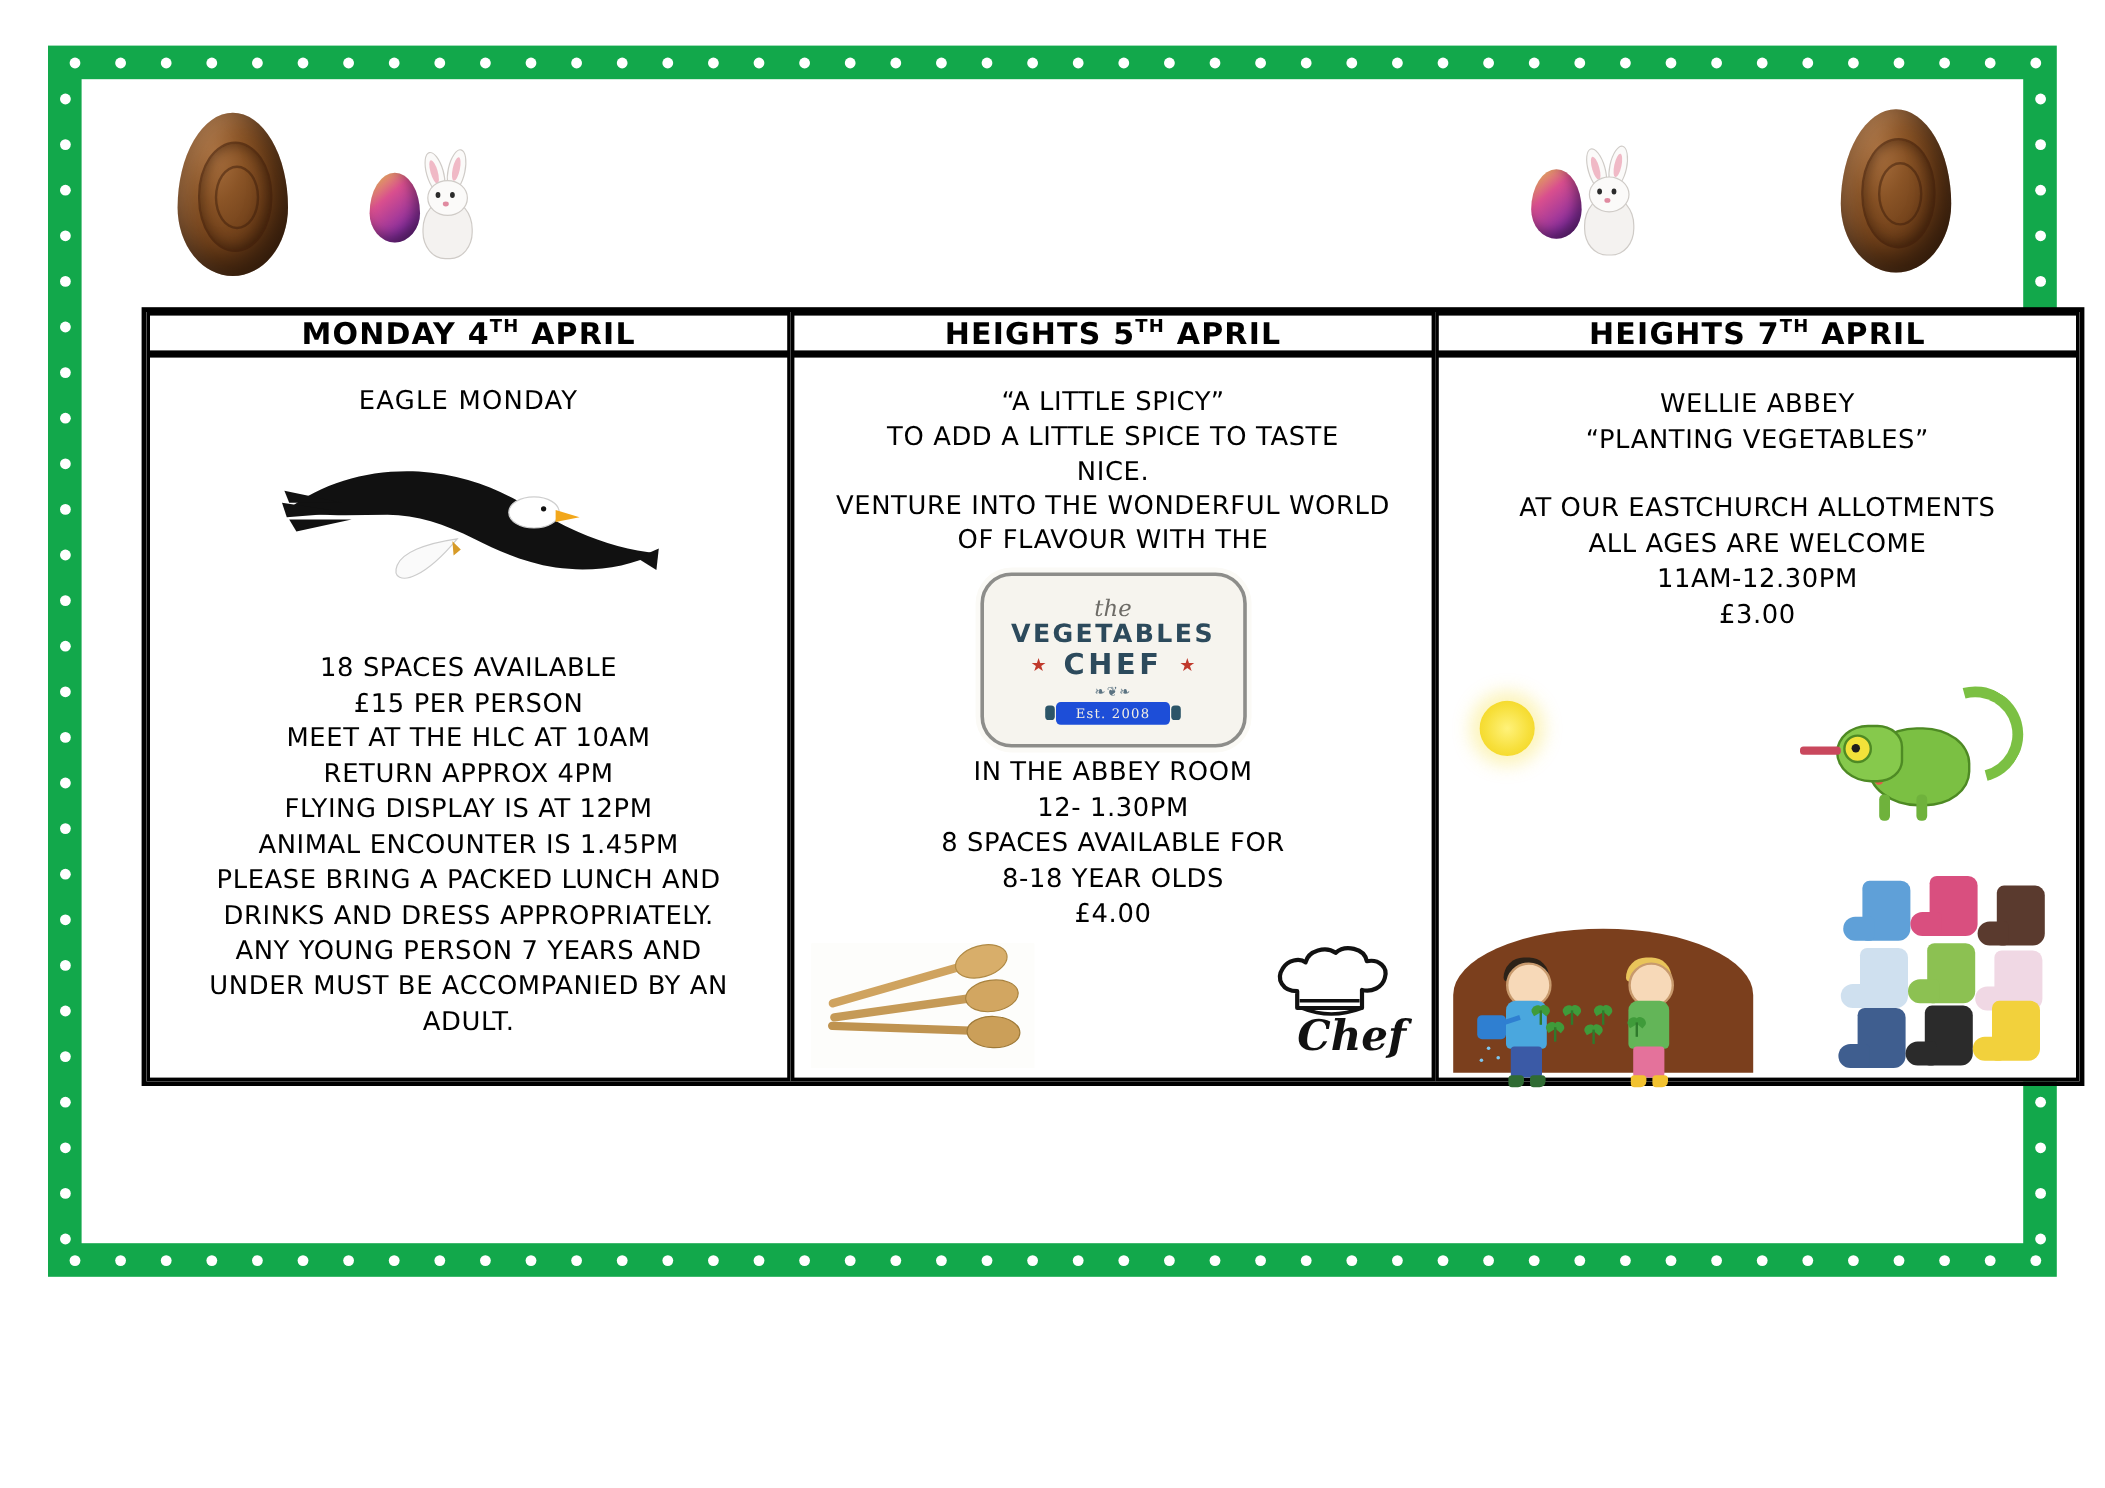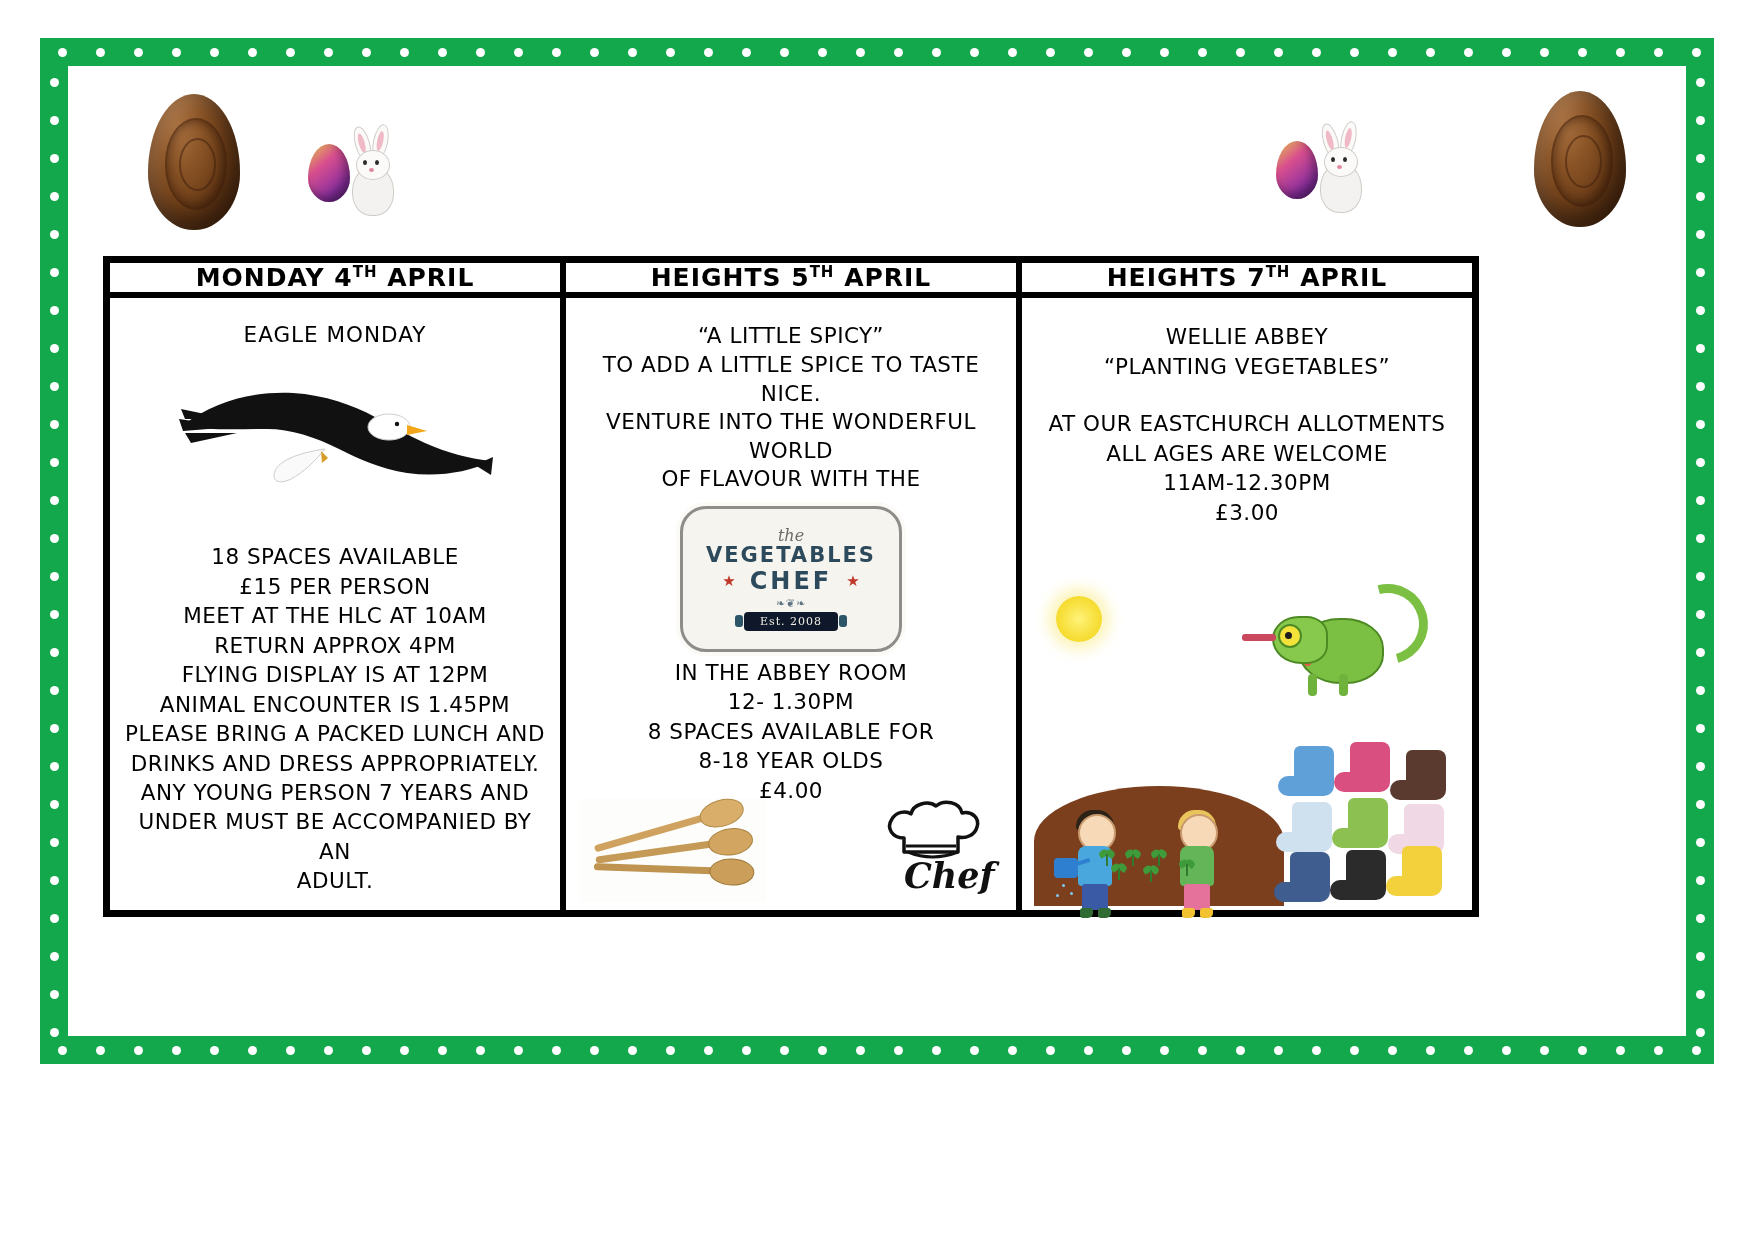--- a/index.html
+++ b/index.html
@@ -157,23 +157,23 @@
     position: absolute;
     left: 29px; top: 38px;
     width: 5px; height: 4px;
     border-radius: 50%;
     background: #e08aa0;
   }
 
   
   .table-wrap {
     position: absolute;
-    left: 35px;
+    left: 50px;
     top: 190px;
-    width: 1376px;
+    width: 1619px;
   }
   table.schedule {
     border-collapse: separate;
     border-spacing: 0;
     width: 100%;
     table-layout: fixed;
     border: 4px solid #000;
   }
   table.schedule td {
     border: 3px solid #000;
@@ -220,41 +220,41 @@
     box-shadow: 0 0 0 4px #fbfaf6;
     display: flex;
     flex-direction: column;
     align-items: center;
     justify-content: center;
     font-family: "DejaVu Sans", sans-serif;
   }
   .chef-the {
     font-family: "DejaVu Serif", serif;
     font-style: italic;
-    font-size: 16px;
+    font-size: 19px;
     color: #6d6b66;
     margin-bottom: -2px;
   }
   .chef-community {
     font-size: 21px;
     font-weight: bold;
     letter-spacing: 2px;
     color: #2c4a5c;
   }
   .chef-row { display: flex; align-items: center; gap: 14px; }
   .chef-chef {
     font-size: 24px;
     font-weight: bold;
     letter-spacing: 3px;
     color: #2c4a5c;
   }
   .chef-star { color: #c0392b; font-size: 15px; }
   .chef-orn { font-size: 11px; color: #5b7382; letter-spacing: 1px; margin: 2px 0; }
   .chef-est {
-    background: #0f172a;
+    background: #1d4ed8;
     color: #f3efe4;
     font-family: "DejaVu Serif", serif;
     font-size: 11px;
     letter-spacing: 1px;
     padding: 3px 16px;
     border-radius: 4px;
     position: relative;
   }
   .chef-est:before, .chef-est:after {
     content: "";

